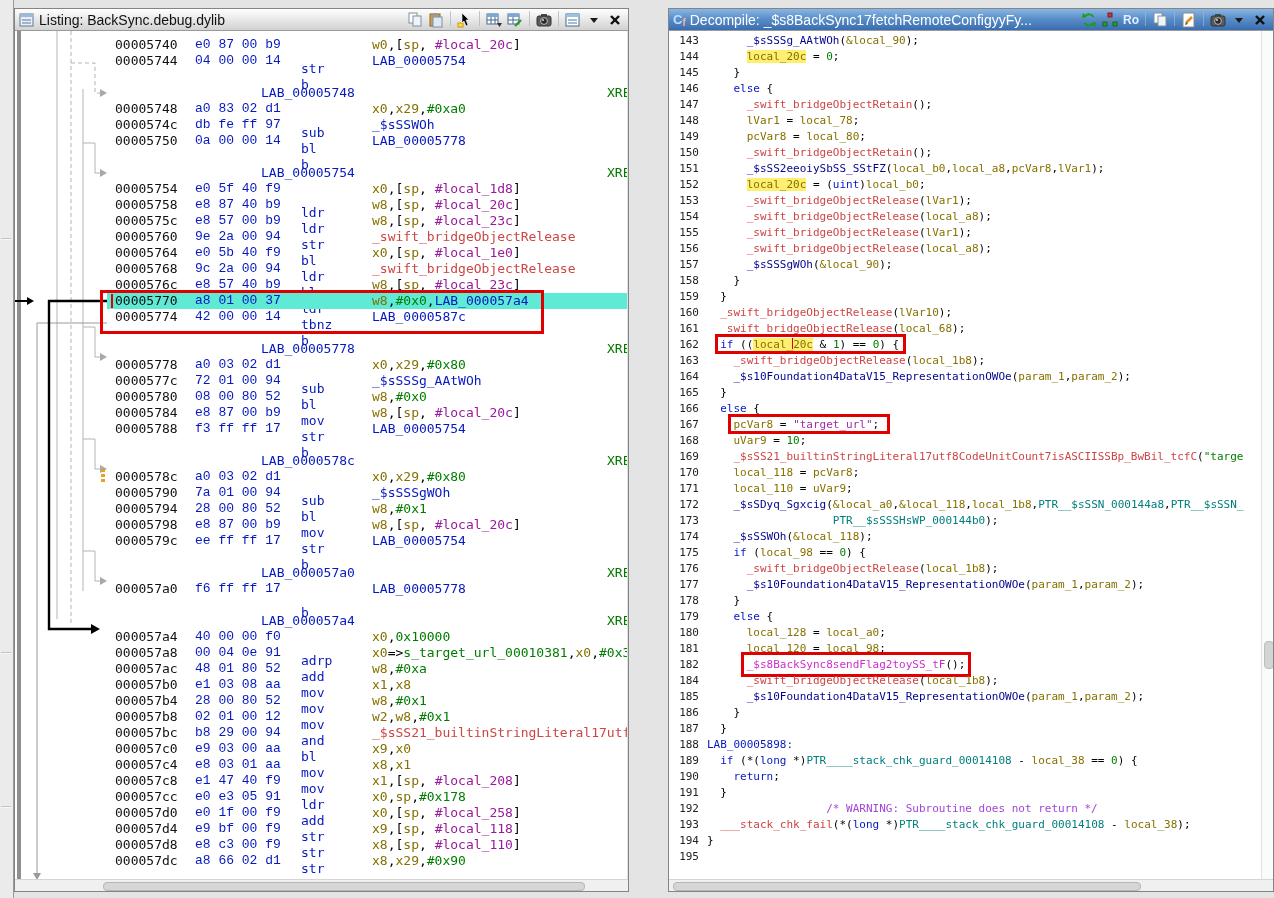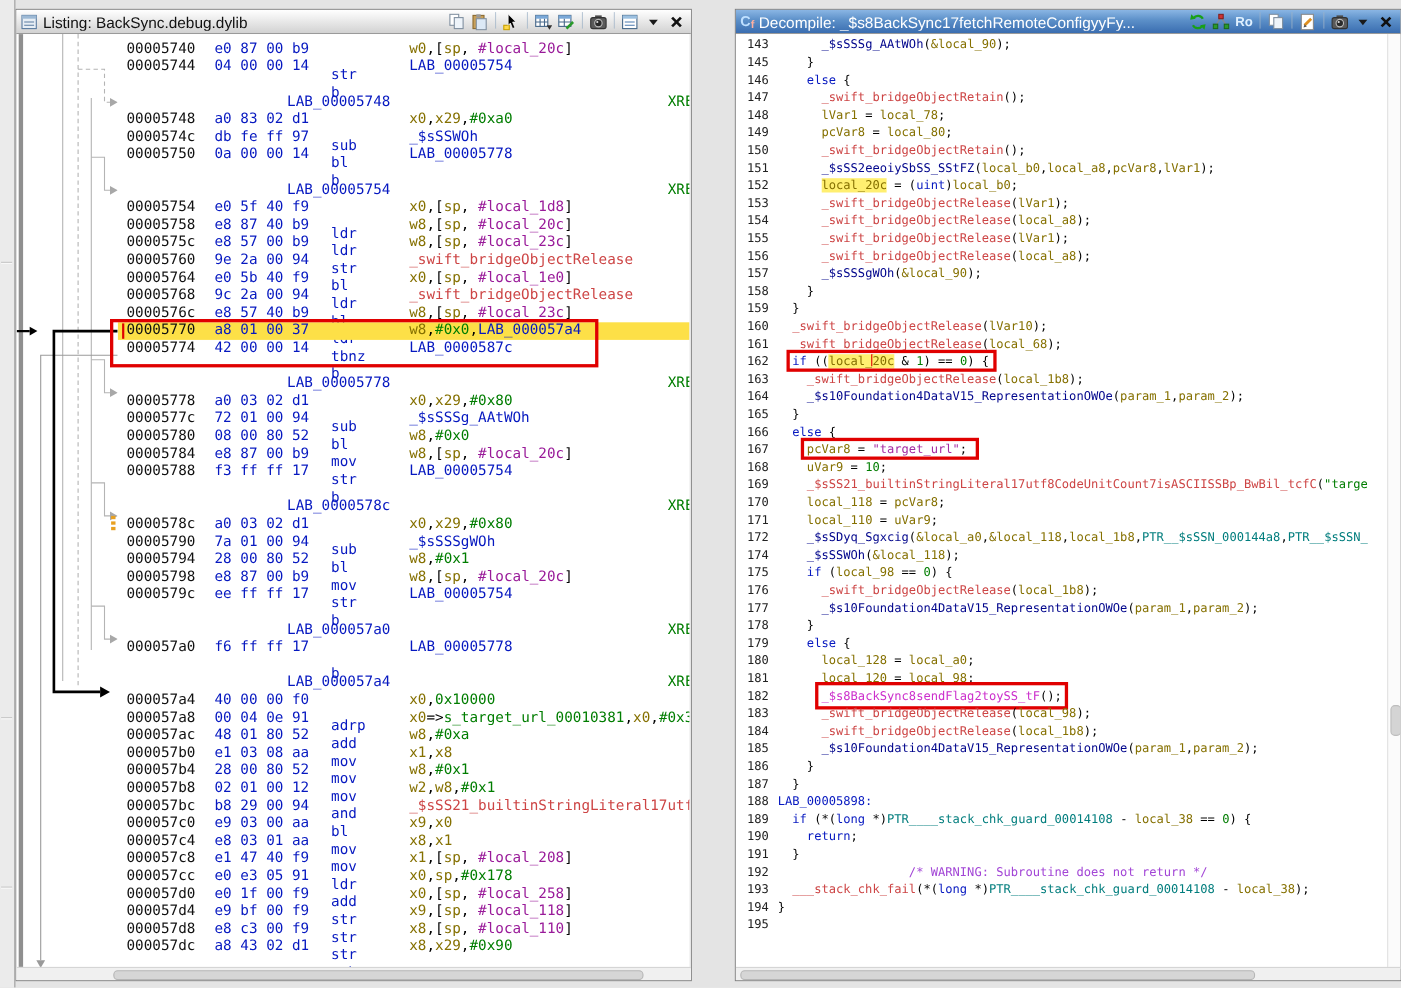--- a/index.html
+++ b/index.html
@@ -19,24 +19,24 @@
   .tools .tbtn{width:18px;height:18px;display:inline-flex;align-items:center;justify-content:center;cursor:default;}
   .tsep{width:1px;height:15px;background:#9fb3c8;opacity:.7;margin:0 2px;display:inline-block;}
   .ticon{display:inline-flex;width:16px;height:16px;}
   .content{position:absolute;left:0;right:0;top:22px;bottom:0;background:#fff;overflow:hidden;}
 
   
   .flowm{position:absolute;left:0;top:0;width:92px;height:850px;}
   .listing{position:absolute;left:92px;top:0;width:520px;height:850px;overflow:hidden;
            font-family:"DejaVu Sans Mono",monospace;font-size:13px;padding-top:6px;box-sizing:border-box;}
   .lrow{position:relative;height:16px;line-height:16px;white-space:pre;}
-  .lrow.cur{background:#fde047;padding-left:36px;}
+  .lrow.cur{background:#5eead4;padding-left:36px;}
   .cursorbar{position:absolute;left:4px;top:1px;width:2px;height:14px;background:#e00000;}
   .c-addr{position:absolute;left:8px;color:#111;}
-  .c-bytes{position:absolute;left:88px;color:#0618c0;}
+  .c-bytes{position:absolute;left:88px;color:#0618c0;font-family:Liberation Mono, monospace;}
   .c-mnem{position:absolute;left:194px;color:#0618c0;margin-top:24px;}
   .c-ops{position:absolute;left:265px;}
   .c-label{position:absolute;left:154px;color:#0618c0;}
   .c-xref{position:absolute;left:500px;color:#007d00;}
   .red-lbox{position:absolute;left:85px;top:259px;width:438px;height:38px;border:3px solid #e00000;pointer-events:none;}
   .vsc{position:absolute;left:612px;top:0;width:12px;height:850px;background:#f3f3f3;border-left:1px solid #e0e0e0;box-sizing:border-box;}
   .vthumb{position:absolute;left:2px;top:74px;width:7px;height:24px;background:#cfcfcf;border:1px solid #b0b0b0;border-radius:4px;}
   .ovw{position:absolute;left:624px;top:0;width:22px;height:850px;background:#efefef;border-left:1px solid #dcdcdc;box-sizing:border-box;}
   .ovview{position:absolute;left:8px;width:11px;top:60px;height:178px;background:#b4b4b4;}
   .mk{position:absolute;left:2px;width:13px;background:#ffd070;border:2px solid #e08a00;box-sizing:border-box;}
@@ -244,21 +244,21 @@
           <div class="lrow"><span class="c-addr">000057b4</span><span class="c-bytes">28 00 80 52</span><span class="c-mnem">mov</span><span class="c-ops"><span class="sg-v">w8</span><span class="sg-p">,</span><span class="sg-c">#0x1</span></span></div>
           <div class="lrow"><span class="c-addr">000057b8</span><span class="c-bytes">02 01 00 12</span><span class="c-mnem">and</span><span class="c-ops"><span class="sg-v">w2</span><span class="sg-p">,</span><span class="sg-v">w8</span><span class="sg-p">,</span><span class="sg-c">#0x1</span></span></div>
           <div class="lrow"><span class="c-addr">000057bc</span><span class="c-bytes">b8 29 00 94</span><span class="c-mnem">bl</span><span class="c-ops"><span class="sg-e">_$sSS21_builtinStringLiteral17utf8Code</span></span></div>
           <div class="lrow"><span class="c-addr">000057c0</span><span class="c-bytes">e9 03 00 aa</span><span class="c-mnem">mov</span><span class="c-ops"><span class="sg-v">x9</span><span class="sg-p">,</span><span class="sg-v">x0</span></span></div>
           <div class="lrow"><span class="c-addr">000057c4</span><span class="c-bytes">e8 03 01 aa</span><span class="c-mnem">mov</span><span class="c-ops"><span class="sg-v">x8</span><span class="sg-p">,</span><span class="sg-v">x1</span></span></div>
           <div class="lrow"><span class="c-addr">000057c8</span><span class="c-bytes">e1 47 40 f9</span><span class="c-mnem">ldr</span><span class="c-ops"><span class="sg-v">x1</span><span class="sg-p">,[</span><span class="sg-v">sp</span><span class="sg-p">, </span><span class="sg-q">#local_208</span><span class="sg-p">]</span></span></div>
           <div class="lrow"><span class="c-addr">000057cc</span><span class="c-bytes">e0 e3 05 91</span><span class="c-mnem">add</span><span class="c-ops"><span class="sg-v">x0</span><span class="sg-p">,</span><span class="sg-v">sp</span><span class="sg-p">,</span><span class="sg-c">#0x178</span></span></div>
           <div class="lrow"><span class="c-addr">000057d0</span><span class="c-bytes">e0 1f 00 f9</span><span class="c-mnem">str</span><span class="c-ops"><span class="sg-v">x0</span><span class="sg-p">,[</span><span class="sg-v">sp</span><span class="sg-p">, </span><span class="sg-q">#local_258</span><span class="sg-p">]</span></span></div>
           <div class="lrow"><span class="c-addr">000057d4</span><span class="c-bytes">e9 bf 00 f9</span><span class="c-mnem">str</span><span class="c-ops"><span class="sg-v">x9</span><span class="sg-p">,[</span><span class="sg-v">sp</span><span class="sg-p">, </span><span class="sg-q">#local_118</span><span class="sg-p">]</span></span></div>
           <div class="lrow"><span class="c-addr">000057d8</span><span class="c-bytes">e8 c3 00 f9</span><span class="c-mnem">str</span><span class="c-ops"><span class="sg-v">x8</span><span class="sg-p">,[</span><span class="sg-v">sp</span><span class="sg-p">, </span><span class="sg-q">#local_110</span><span class="sg-p">]</span></span></div>
-          <div class="lrow"><span class="c-addr">000057dc</span><span class="c-bytes">a8 43 02 d1</span><span class="c-mnem">sub</span><span class="c-ops"><span class="sg-v">x8</span><span class="sg-p">,</span><span class="sg-v">x29</span><span class="sg-p">,</span><span class="sg-c">#0x90</span></span></div>
+          <div class="lrow"><span class="c-addr">000057dc</span><span class="c-bytes">a8 66 02 d1</span><span class="c-mnem">sub</span><span class="c-ops"><span class="sg-v">x8</span><span class="sg-p">,</span><span class="sg-v">x29</span><span class="sg-p">,</span><span class="sg-c">#0x90</span></span></div>
         </div>
       <div class="red-lbox"></div>
       <div class="vsc">
           <div class="vthumb"></div>
         </div>
       <div class="ovw">
         <div class="ovview"></div>
         <div class="mk mk1"></div>
         <div class="mk mk2">
             <b></b>
@@ -335,20 +335,21 @@
             <svg width="14" height="14">
               <line x1="3" y1="3" x2="11" y2="11" stroke="#111" stroke-width="2.4"></line>
               <line x1="11" y1="3" x2="3" y2="11" stroke="#111" stroke-width="2.4"></line>
             </svg>
           </span>
         </span>
     </header>
     <div class="content">
       <div class="code">
           <div class="cline"><span class="gut">143</span><span class="csrc"><span class="sg-p">      </span><span class="sg-f">_$sSSSg_AAtWOh</span><span class="sg-p">(</span><span class="sg-v">&amp;local_90</span><span class="sg-p">);</span></span></div>
+          <div class="cline"><span class="gut">144</span><span class="csrc"><span class="sg-p">      </span><span class="sg-hl">local_20c</span><span class="sg-p"> = </span><span class="sg-c">0</span><span class="sg-p">;</span></span></div>
           <div class="cline"><span class="gut">145</span><span class="csrc"><span class="sg-p">    }</span></span></div>
           <div class="cline"><span class="gut">146</span><span class="csrc"><span class="sg-p">    </span><span class="sg-k">else</span><span class="sg-p"> {</span></span></div>
           <div class="cline"><span class="gut">147</span><span class="csrc"><span class="sg-p">      </span><span class="sg-e">_swift_bridgeObjectRetain</span><span class="sg-p">();</span></span></div>
           <div class="cline"><span class="gut">148</span><span class="csrc"><span class="sg-p">      </span><span class="sg-v">lVar1</span><span class="sg-p"> = </span><span class="sg-v">local_78</span><span class="sg-p">;</span></span></div>
           <div class="cline"><span class="gut">149</span><span class="csrc"><span class="sg-p">      </span><span class="sg-v">pcVar8</span><span class="sg-p"> = </span><span class="sg-v">local_80</span><span class="sg-p">;</span></span></div>
           <div class="cline"><span class="gut">150</span><span class="csrc"><span class="sg-p">      </span><span class="sg-e">_swift_bridgeObjectRetain</span><span class="sg-p">();</span></span></div>
           <div class="cline"><span class="gut">151</span><span class="csrc"><span class="sg-p">      </span><span class="sg-f">_$sSS2eeoiySbSS_SStFZ</span><span class="sg-p">(</span><span class="sg-v">local_b0</span><span class="sg-p">,</span><span class="sg-v">local_a8</span><span class="sg-p">,</span><span class="sg-v">pcVar8</span><span class="sg-p">,</span><span class="sg-v">lVar1</span><span class="sg-p">);</span></span></div>
           <div class="cline"><span class="gut">152</span><span class="csrc"><span class="sg-p">      </span><span class="sg-hl">local_20c</span><span class="sg-p"> = (</span><span class="sg-k">uint</span><span class="sg-p">)</span><span class="sg-v">local_b0</span><span class="sg-p">;</span></span></div>
           <div class="cline"><span class="gut">153</span><span class="csrc"><span class="sg-p">      </span><span class="sg-e">_swift_bridgeObjectRelease</span><span class="sg-p">(</span><span class="sg-v">lVar1</span><span class="sg-p">);</span></span></div>
           <div class="cline"><span class="gut">154</span><span class="csrc"><span class="sg-p">      </span><span class="sg-e">_swift_bridgeObjectRelease</span><span class="sg-p">(</span><span class="sg-v">local_a8</span><span class="sg-p">);</span></span></div>
@@ -363,30 +364,30 @@
           <div class="cline"><span class="gut">163</span><span class="csrc"><span class="sg-p">    </span><span class="sg-e">_swift_bridgeObjectRelease</span><span class="sg-p">(</span><span class="sg-v">local_1b8</span><span class="sg-p">);</span></span></div>
           <div class="cline"><span class="gut">164</span><span class="csrc"><span class="sg-p">    </span><span class="sg-f">_$s10Foundation4DataV15_RepresentationOWOe</span><span class="sg-p">(</span><span class="sg-v">param_1</span><span class="sg-p">,</span><span class="sg-v">param_2</span><span class="sg-p">);</span></span></div>
           <div class="cline"><span class="gut">165</span><span class="csrc"><span class="sg-p">  }</span></span></div>
           <div class="cline"><span class="gut">166</span><span class="csrc"><span class="sg-p">  </span><span class="sg-k">else</span><span class="sg-p"> {</span></span></div>
           <div class="cline"><span class="gut">167</span><span class="csrc"><span class="sg-p">    </span><span class="sg-v">pcVar8</span><span class="sg-p"> = </span><span class="sg-sp">"target_url"</span><span class="sg-p">;</span><span class="lbox" style="left:calc(4ch - 5px);width:calc(22ch + 16px)"></span></span></div>
           <div class="cline"><span class="gut">168</span><span class="csrc"><span class="sg-p">    </span><span class="sg-v">uVar9</span><span class="sg-p"> = </span><span class="sg-c">10</span><span class="sg-p">;</span></span></div>
           <div class="cline"><span class="gut">169</span><span class="csrc"><span class="sg-p">    </span><span class="sg-e">_$sSS21_builtinStringLiteral17utf8CodeUnitCount7isASCIISSBp_BwBil_tcfC</span><span class="sg-p">(</span><span class="sg-s">"targe</span></span></div>
           <div class="cline"><span class="gut">170</span><span class="csrc"><span class="sg-p">    </span><span class="sg-v">local_118</span><span class="sg-p"> = </span><span class="sg-v">pcVar8</span><span class="sg-p">;</span></span></div>
           <div class="cline"><span class="gut">171</span><span class="csrc"><span class="sg-p">    </span><span class="sg-v">local_110</span><span class="sg-p"> = </span><span class="sg-v">uVar9</span><span class="sg-p">;</span></span></div>
           <div class="cline"><span class="gut">172</span><span class="csrc"><span class="sg-p">    </span><span class="sg-f">_$sSDyq_Sgxcig</span><span class="sg-p">(</span><span class="sg-v">&amp;local_a0</span><span class="sg-p">,</span><span class="sg-v">&amp;local_118</span><span class="sg-p">,</span><span class="sg-v">local_1b8</span><span class="sg-p">,</span><span class="sg-t">PTR__$sSSN_000144a8</span><span class="sg-p">,</span><span class="sg-t">PTR__$sSSN_</span></span></div>
+          <div class="cline"><span class="gut">173</span><span class="csrc"><span class="sg-p">                   </span><span class="sg-t">PTR__$sSSSHsWP_000144b0</span><span class="sg-p">);</span></span></div>
           <div class="cline"><span class="gut">174</span><span class="csrc"><span class="sg-p">    </span><span class="sg-f">_$sSSWOh</span><span class="sg-p">(</span><span class="sg-v">&amp;local_118</span><span class="sg-p">);</span></span></div>
           <div class="cline"><span class="gut">175</span><span class="csrc"><span class="sg-p">    </span><span class="sg-k">if</span><span class="sg-p"> (</span><span class="sg-v">local_98</span><span class="sg-p"> == </span><span class="sg-c">0</span><span class="sg-p">) {</span></span></div>
           <div class="cline"><span class="gut">176</span><span class="csrc"><span class="sg-p">      </span><span class="sg-e">_swift_bridgeObjectRelease</span><span class="sg-p">(</span><span class="sg-v">local_1b8</span><span class="sg-p">);</span></span></div>
           <div class="cline"><span class="gut">177</span><span class="csrc"><span class="sg-p">      </span><span class="sg-f">_$s10Foundation4DataV15_RepresentationOWOe</span><span class="sg-p">(</span><span class="sg-v">param_1</span><span class="sg-p">,</span><span class="sg-v">param_2</span><span class="sg-p">);</span></span></div>
           <div class="cline"><span class="gut">178</span><span class="csrc"><span class="sg-p">    }</span></span></div>
           <div class="cline"><span class="gut">179</span><span class="csrc"><span class="sg-p">    </span><span class="sg-k">else</span><span class="sg-p"> {</span></span></div>
           <div class="cline"><span class="gut">180</span><span class="csrc"><span class="sg-p">      </span><span class="sg-v">local_128</span><span class="sg-p"> = </span><span class="sg-v">local_a0</span><span class="sg-p">;</span></span></div>
           <div class="cline"><span class="gut">181</span><span class="csrc"><span class="sg-p">      </span><span class="sg-v">local_120</span><span class="sg-p"> = </span><span class="sg-v">local_98</span><span class="sg-p">;</span></span></div>
           <div class="cline"><span class="gut">182</span><span class="csrc"><span class="sg-p">      </span><span class="sg-m">_$s8BackSync8sendFlag2toySS_tF</span><span class="sg-p">();</span><span class="lbox tall" style="left:calc(6ch - 6px);width:calc(33ch + 12px)"></span></span></div>
-          <div class="cline"><span class="gut">183</span><span class="csrc"><span class="sg-p">      </span><span class="sg-e">_swift_bridgeObjectRelease</span><span class="sg-p">(</span><span class="sg-v">local_98</span><span class="sg-p">);</span></span></div>
           <div class="cline"><span class="gut">184</span><span class="csrc"><span class="sg-p">      </span><span class="sg-e">_swift_bridgeObjectRelease</span><span class="sg-p">(</span><span class="sg-v">local_1b8</span><span class="sg-p">);</span></span></div>
           <div class="cline"><span class="gut">185</span><span class="csrc"><span class="sg-p">      </span><span class="sg-f">_$s10Foundation4DataV15_RepresentationOWOe</span><span class="sg-p">(</span><span class="sg-v">param_1</span><span class="sg-p">,</span><span class="sg-v">param_2</span><span class="sg-p">);</span></span></div>
           <div class="cline"><span class="gut">186</span><span class="csrc"><span class="sg-p">    }</span></span></div>
           <div class="cline"><span class="gut">187</span><span class="csrc"><span class="sg-p">  }</span></span></div>
           <div class="cline"><span class="gut">188</span><span class="csrc"><span class="sg-lab">LAB_00005898:</span></span></div>
           <div class="cline"><span class="gut">189</span><span class="csrc"><span class="sg-p">  </span><span class="sg-k">if</span><span class="sg-p"> (*(</span><span class="sg-k">long</span><span class="sg-p"> *)</span><span class="sg-t">PTR____stack_chk_guard_00014108</span><span class="sg-p"> - </span><span class="sg-v">local_38</span><span class="sg-p"> == </span><span class="sg-c">0</span><span class="sg-p">) {</span></span></div>
           <div class="cline"><span class="gut">190</span><span class="csrc"><span class="sg-p">    </span><span class="sg-k">return</span><span class="sg-p">;</span></span></div>
           <div class="cline"><span class="gut">191</span><span class="csrc"><span class="sg-p">  }</span></span></div>
           <div class="cline"><span class="gut">192</span><span class="csrc"><span class="sg-p">                  </span><span class="sg-cm">/* WARNING: Subroutine does not return */</span></span></div>
           <div class="cline"><span class="gut">193</span><span class="csrc"><span class="sg-p">  </span><span class="sg-e">___stack_chk_fail</span><span class="sg-p">(*(</span><span class="sg-k">long</span><span class="sg-p"> *)</span><span class="sg-t">PTR____stack_chk_guard_00014108</span><span class="sg-p"> - </span><span class="sg-v">local_38</span><span class="sg-p">);</span></span></div>

